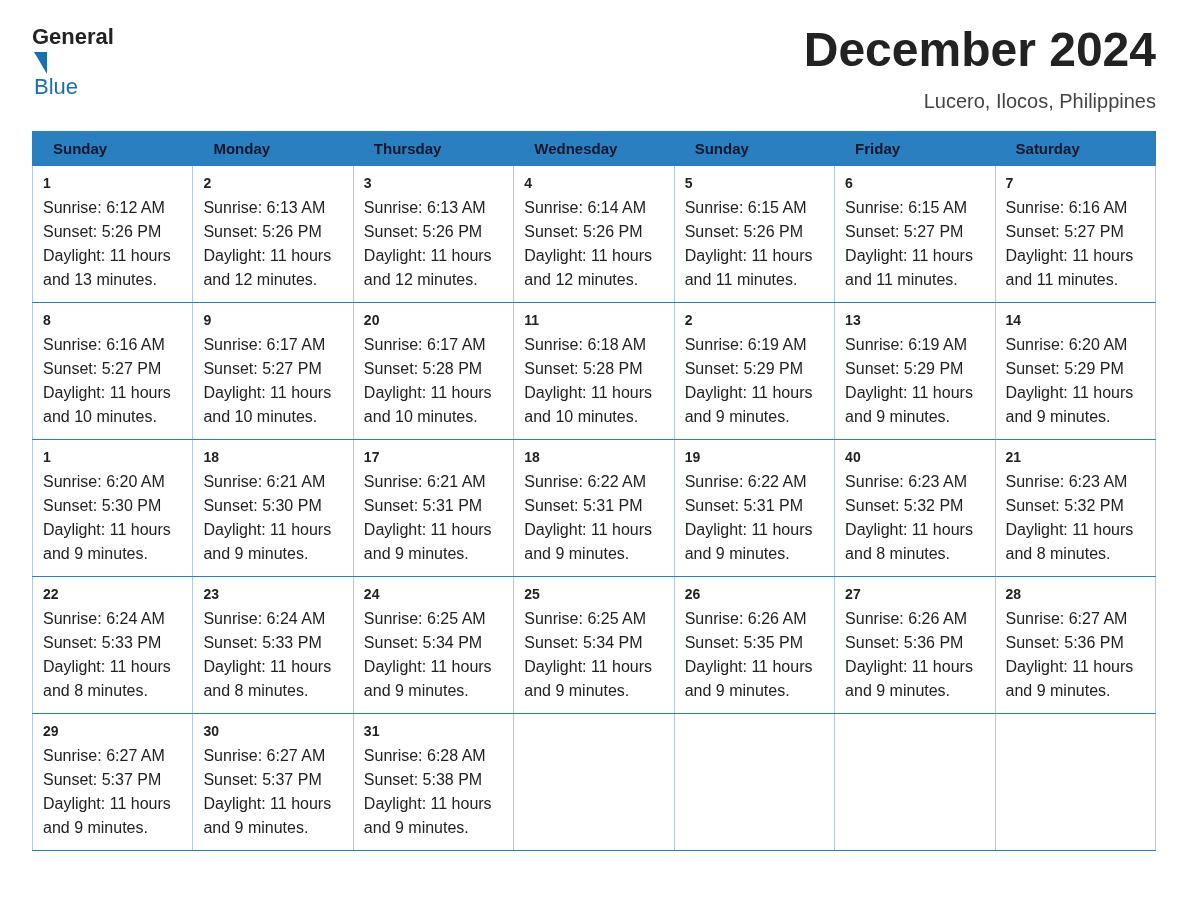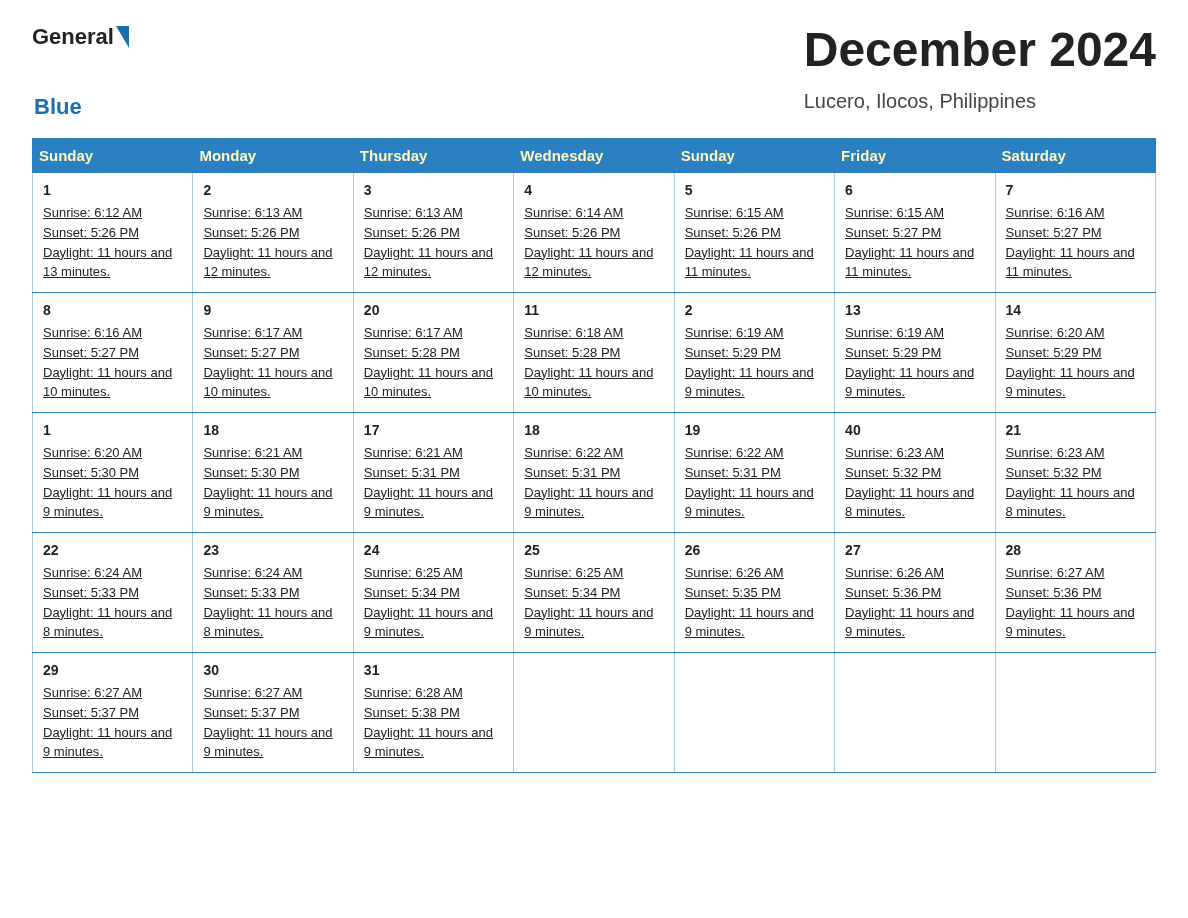--- a/index.html
+++ b/index.html
@@ -25,79 +25,78 @@
       height: 0;
       border-left: 13px solid transparent;
       border-right: 0px solid transparent;
       border-top: 22px solid #1a6faf;
       display: inline-block;
       margin-left: 2px;
       margin-top: 2px;
     }
     .logo-blue {
       font-size: 22px;
-      font-weight: bold;
+      font-weight: normal;
       color: #1a6faf;
       margin-left: 2px;
-      margin-top: 44px;
     }
     .logo-wrap {
       display: flex;
       flex-direction: column;
       align-items: flex-start;
     }
     .logo-top-row {
       display: flex;
+      flex-direction: column;
     }
     .title-area {
-      text-align: left;
+      text-align: right;
     }
     .month-title {
       font-size: 48px;
       font-weight: bold;
       color: #222;
       line-height: 1.1;
     }
     .location {
       font-size: 20px;
       color: #444;
       margin-top: 13px;
     }
     table {
       width: 100%;
       border-collapse: collapse;
       table-layout: fixed;
     }
     thead tr th {
       background: #2a7fc1;
-      color: #fef9c3;
+      color: #0f172a;
       font-size: 15px;
       font-weight: bold;
-      padding: 8px 6px;
+      padding: 8px 20px;
       text-align: left;
       border: 1px solid #2a7fc1;
     }
     tbody tr td {
       vertical-align: top;
       padding: 7px 10px 10px 10px;
       border: 1px solid #b0c8e0;
       font-size: 12.5px;
       line-height: 1.5;
       min-height: 90px;
     }
     tbody tr td .day-num {
       font-size: 14px;
       font-weight: bold;
       display: block;
       margin-bottom: 2px;
     }
     tbody tr td .cell-info {
       color: #222;
-      font-size: 13px;
-      text-decoration: underline;
+      font-size: 16px;
     }
     tbody tr:nth-child(odd) td {
       background: #fff;
     }
     tbody tr:nth-child(even) td {
       background: #fff;
     }
     tbody tr td.empty {
       background: #fff;
     }

